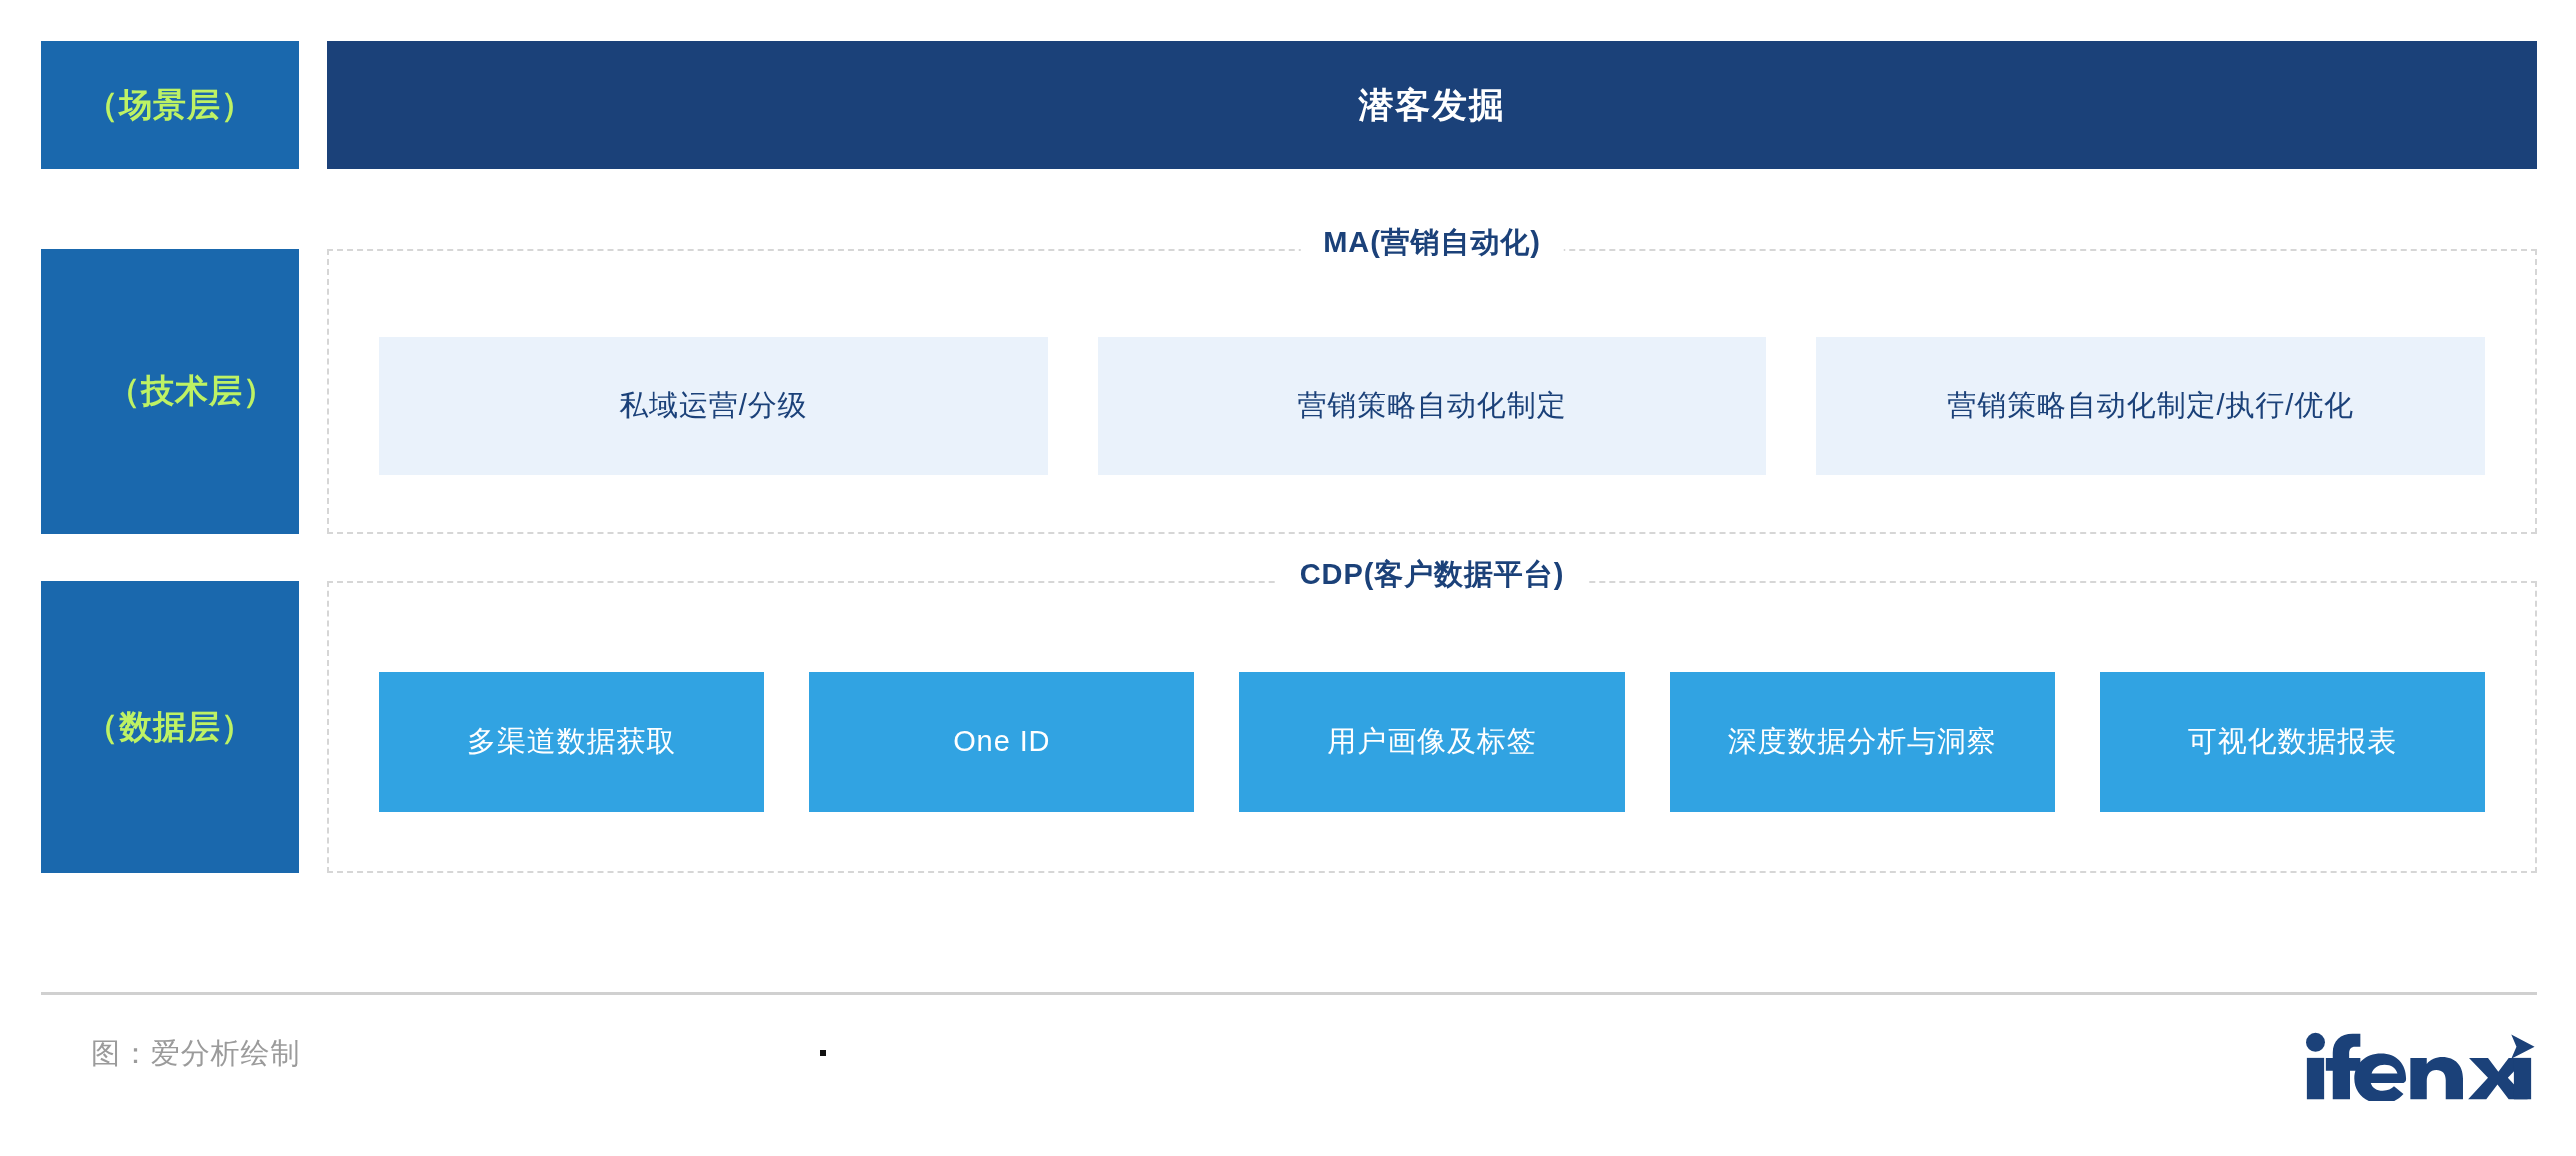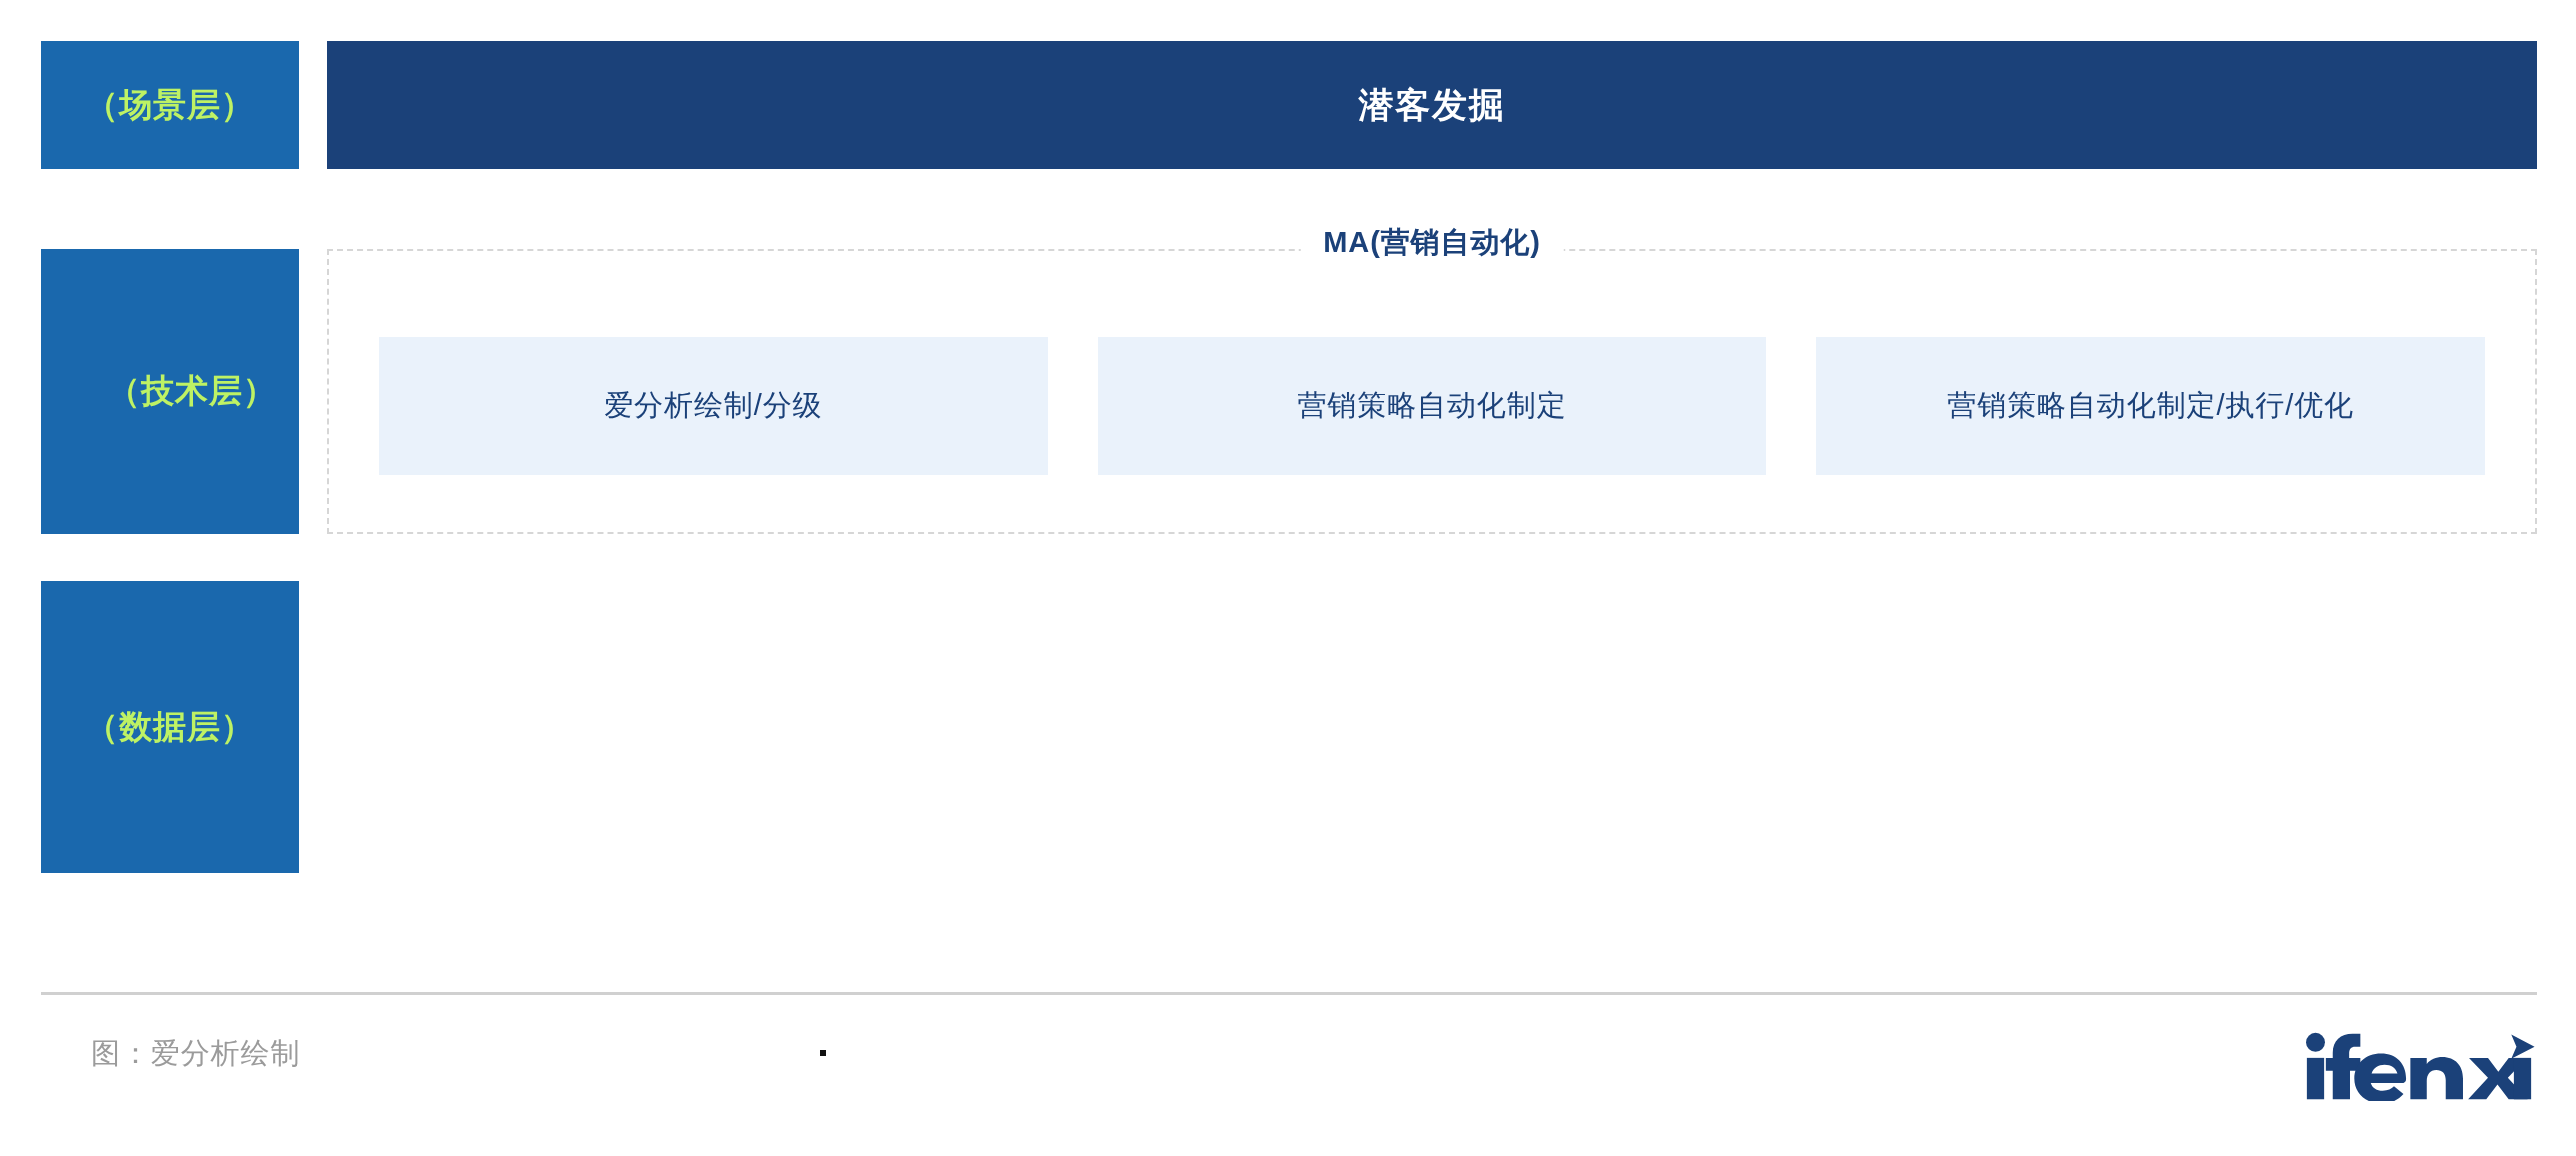--- a/index.html
+++ b/index.html
@@ -217,29 +217,39 @@
   <div class="row row-scene">
     <div class="layer-label">（场景层）</div>
     <div class="scene-bar">潜客发掘</div>
   </div>
 
   <div class="row row-tech">
     <div class="layer-label">（技术层）</div>
     <div class="dashed-panel">
       <div class="panel-title">MA(营销自动化)</div>
       <div class="box-strip ma-strip">
-        <div class="ma-box">爱分析绘制/分级</div>
+        <div class="ma-box">私域运营/分级</div>
         <div class="ma-box">营销策略自动化制定</div>
         <div class="ma-box">营销策略自动化制定/执行/优化</div>
       </div>
     </div>
   </div>
 
   <div class="row row-data">
     <div class="layer-label">（数据层）</div>
+    <div class="dashed-panel">
+      <div class="panel-title">CDP(客户数据平台)</div>
+      <div class="box-strip cdp-strip">
+        <div class="cdp-box">多渠道数据获取</div>
+        <div class="cdp-box">One ID</div>
+        <div class="cdp-box">用户画像及标签</div>
+        <div class="cdp-box">深度数据分析与洞察</div>
+        <div class="cdp-box">可视化数据报表</div>
+      </div>
+    </div>
   </div>
 
   <div class="divider"></div>
   <div class="dot-artifact"></div>
 
   <div class="footer-note">图：爱分析绘制</div>
 
   <div class="logo">
     <svg width="232" height="69" viewBox="0 0 268 80" aria-hidden="true">
       <g fill="#1b4179">

